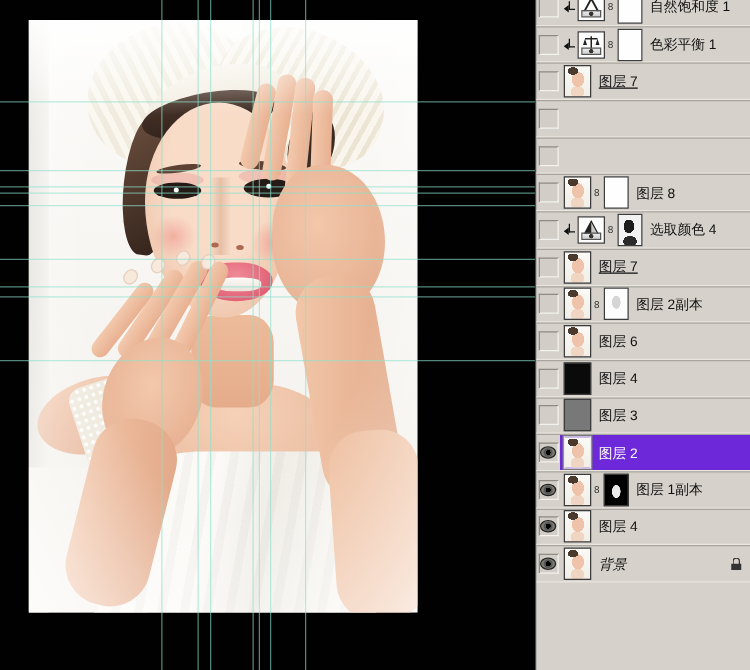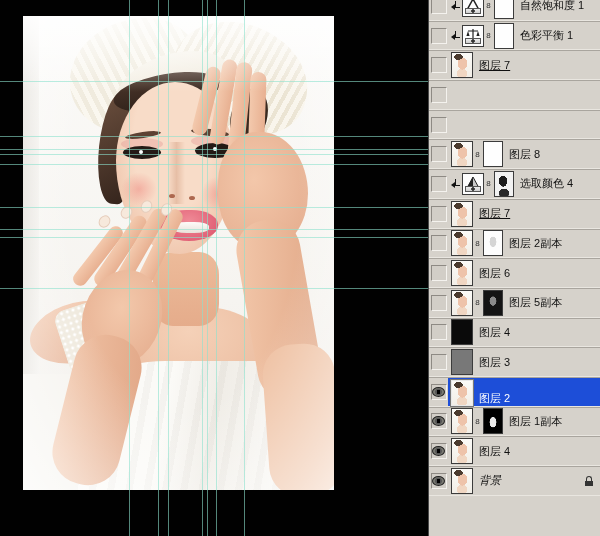--- a/index.html
+++ b/index.html
@@ -92,21 +92,21 @@
         border-left:1px solid #4a4a4a;box-sizing:border-box;}
   .rows{position:absolute;left:0;top:-9px;width:100%;}
   .layer-row{position:relative;height:27.7px;border-top:1px solid #a9a59e;border-bottom:1px solid #e9e6e0;
         display:flex;align-items:center;font-size:11px;color:#111;}
   .eye-col{width:19px;height:100%;display:flex;align-items:center;justify-content:center;flex:0 0 19px;}
   .eye-well{width:14px;height:14px;background:#d2cec7;border-top:1px solid #8e8a84;border-left:1px solid #8e8a84;
         border-bottom:1px solid #f4f2ee;border-right:1px solid #f4f2ee;display:flex;align-items:center;justify-content:center;}
   .eye{width:11px;height:8px;border-radius:50%;border:1px solid #222;
         background:radial-gradient(circle at 50% 50%,#000 2px,#555 2px 3px,#7a7a72 4px);}
   .row-main{position:relative;display:flex;align-items:center;height:100%;flex:1;padding-left:3px;}
-  .layer-row.selected .row-main{background:#1d4ed8;color:#fff;align-items:flex-end;}
+  .layer-row.selected .row-main{background:#6d28d9;color:#fff;}
   .clip{position:relative;width:10px;height:10px;margin-right:1px;flex:0 0 10px;}
   .clip::before{content:"";position:absolute;right:1px;top:0;width:4px;height:6px;
         border-left:1px solid #111;border-bottom:1px solid #111;}
   .clip::after{content:"";position:absolute;left:0;top:3px;border-top:3px solid transparent;
         border-bottom:3px solid transparent;border-right:4px solid #111;}
   .thumb{width:20px;height:24px;border:1px solid #3c3c3c;flex:0 0 20px;background:#fff;position:relative;overflow:hidden;}
   .layer-row.selected .thumb{border-color:#e8e8e8;box-shadow:0 0 0 1px #777;}
   .t-photo{background:
         radial-gradient(ellipse 7px 5px at 32% 16%,#4a3a2e 60%,transparent 61%),
         radial-gradient(ellipse 8px 10px at 52% 44%,#eec3aa 60%,transparent 61%),
@@ -366,35 +366,20 @@
     </div>
     <div class="row-main">
 
       <span class="thumb t-photo"></span>
 
       <span class="lname">图层 6</span>
 
     </div>
   </div>
 
-  <div class="layer-row">
-    <div class="eye-col">
-      <span class="eye-well">
-        
-      </span>
-    </div>
-    <div class="row-main">
-
-      <span class="thumb t-photo"></span>
-      <span class="link"></span>
-      <span class="mask m-darkface"></span>
-      <span class="lname">图层 5副本</span>
-
-    </div>
-  </div>
 
 
   <div class="layer-row">
     <div class="eye-col">
       <span class="eye-well">
         
       </span>
     </div>
     <div class="row-main">
 

